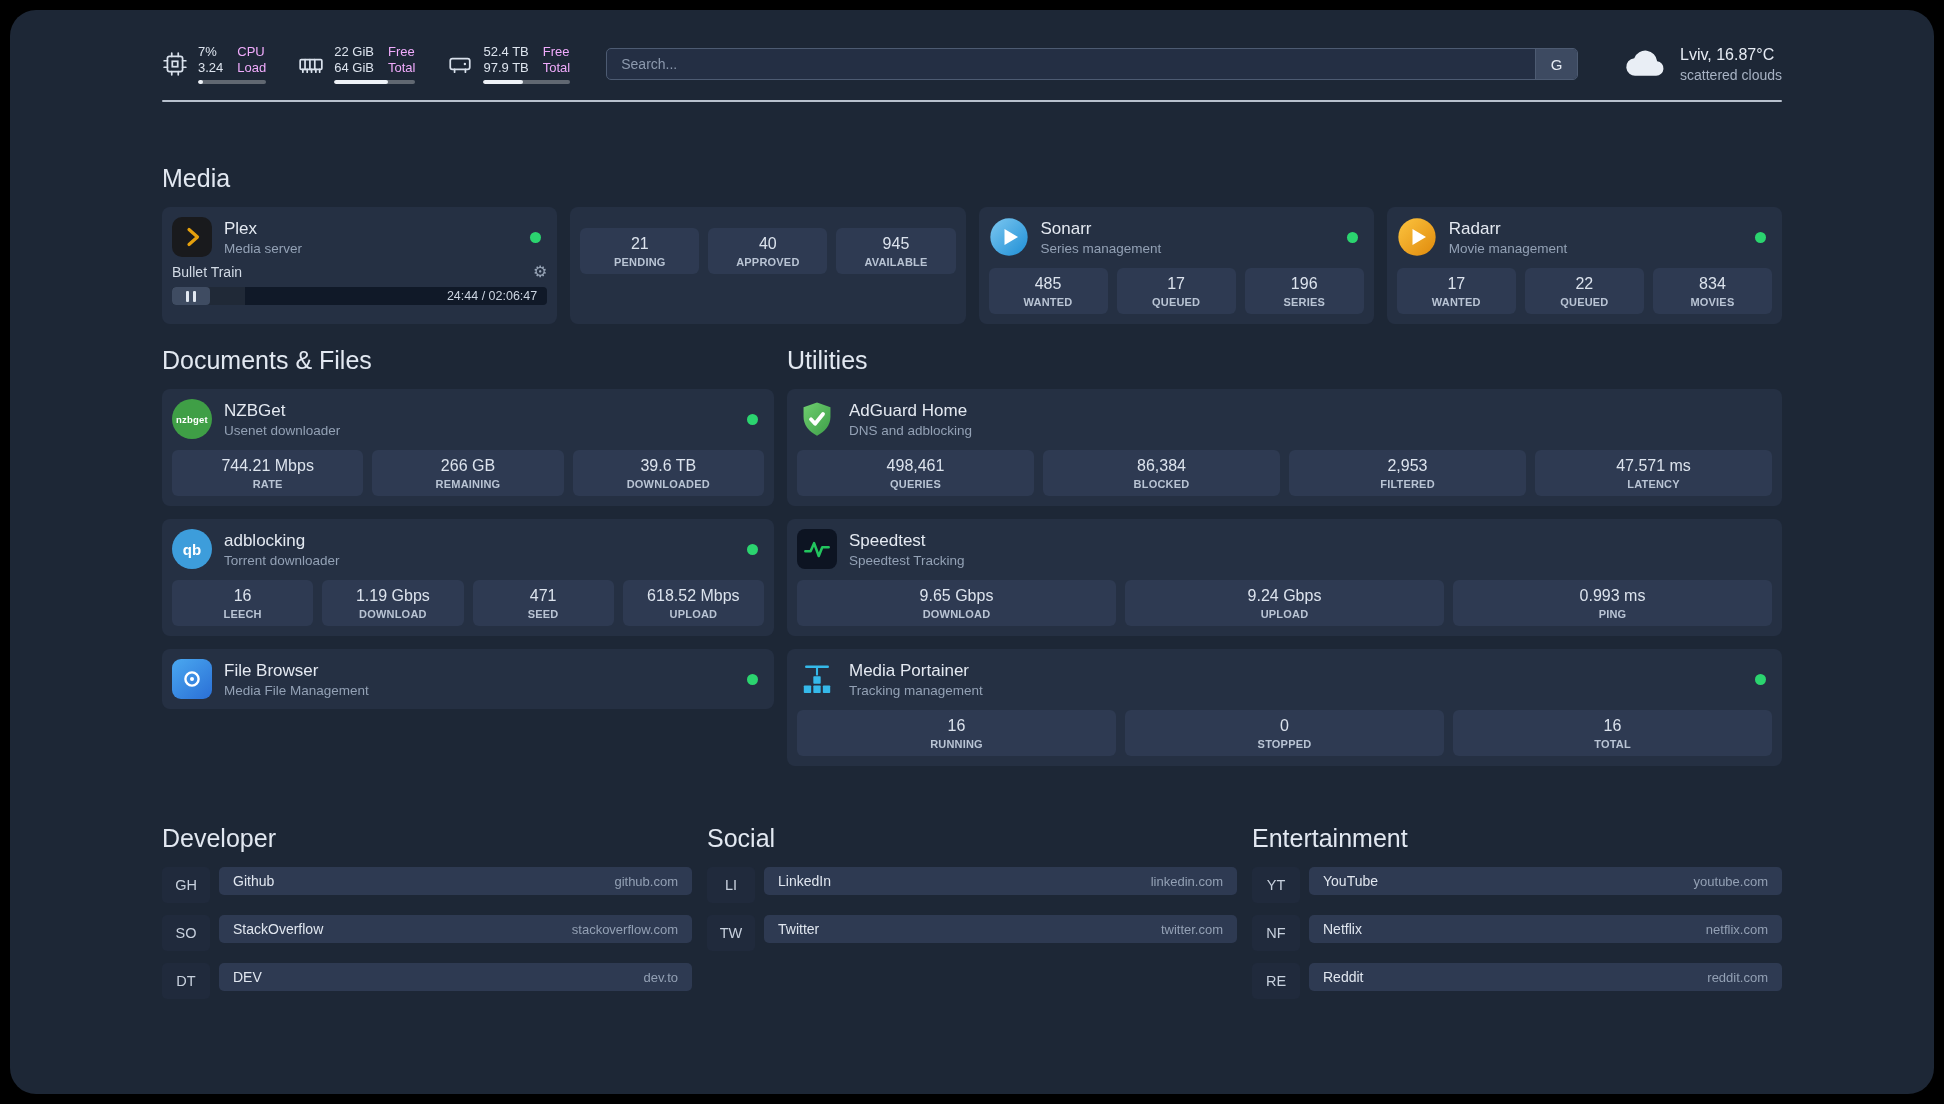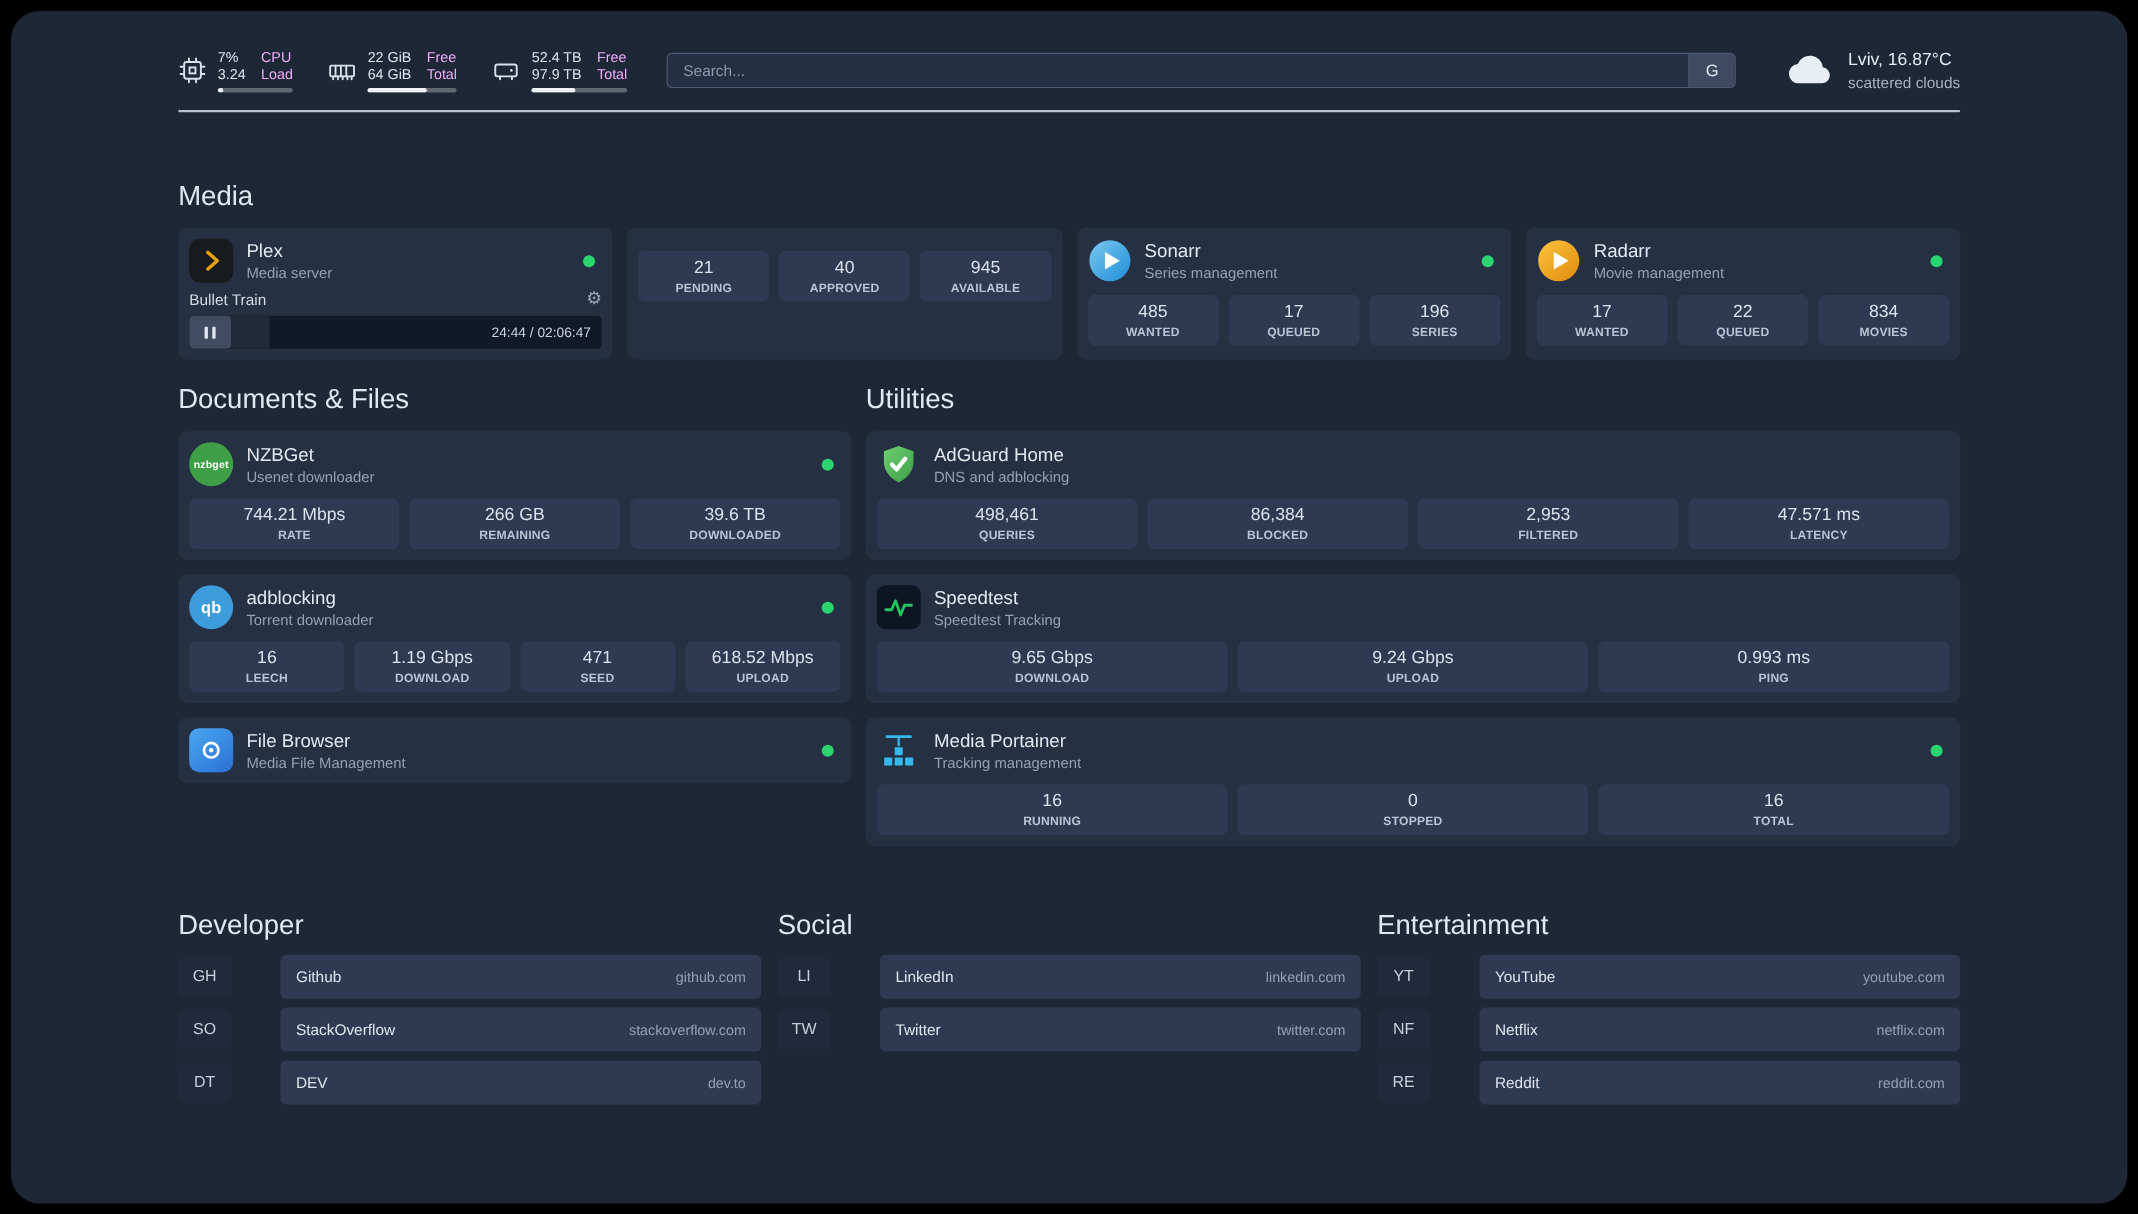--- a/index.html
+++ b/index.html
@@ -45,35 +45,35 @@
   .cols-3{grid-template-columns:repeat(3,1fr);}
   .cols-4{grid-template-columns:repeat(4,1fr);}
   .tile{background:#2e3a52;border-radius:6px;text-align:center;padding:7px 4px 6px;}
   .val{font-size:16px;color:#dce3ed;}
   .lab{font-size:11px;font-weight:700;color:#b9c4d4;margin-top:3px;letter-spacing:.2px;}
 
   
   .player{margin-top:7px;}
   .player-top{display:flex;align-items:center;font-size:14px;color:#d2dae5;}
   .gear{margin-left:auto;color:#97a4b6;font-size:16px;cursor:pointer;line-height:1;}
-  .player-bar{position:relative;margin-top:7px;height:30px;background:#101928;border-radius:4px;display:flex;align-items:center;overflow:hidden;}
+  .player-bar{position:relative;margin-top:7px;height:18px;background:#101928;border-radius:4px;display:flex;align-items:center;overflow:hidden;}
   .pfill{position:absolute;left:0;top:0;bottom:0;background:rgba(255,255,255,.07);}
   .pause{position:relative;z-index:1;width:38px;height:100%;background:#3f4c62;display:flex;align-items:center;justify-content:center;gap:4px;cursor:pointer;border-radius:4px;border:none;}
   .pause i{width:3px;height:11px;background:#e2e8f1;border-radius:1px;display:block;}
   .ptime{position:relative;z-index:1;margin-left:auto;padding-right:10px;font-size:12.5px;color:#ccd5e1;}
 
   .mid-grid{display:grid;grid-template-columns:612px 1fr;gap:13px;margin-top:22px;align-items:start;}
   .col .card{margin-bottom:13px;}
   .col .card:last-child{margin-bottom:0;}
 
   
   .bookmarks{display:grid;grid-template-columns:repeat(3,1fr);gap:15px;margin-top:58px;align-items:start;}
-  .bm-row{display:flex;align-items:center;gap:9px;margin-bottom:12px;height:36px;cursor:pointer;}
+  .bm-row{display:flex;gap:9px;margin-bottom:12px;height:36px;cursor:pointer;}
   .bm-abbr{width:48px;height:36px;background:#202a3c;border-radius:5px;display:flex;align-items:center;justify-content:center;font-size:14.5px;color:#c7d0dd;flex:0 0 48px;}
-  .bm-pill{flex:1;height:40px;background:#2e3a52;border-radius:5px;display:flex;align-items:center;padding:0 14px;margin-left:36px;}
+  .bm-pill{flex:1;height:28px;background:#2e3a52;border-radius:5px;display:flex;align-items:center;padding:0 14px;}
   .bm-name{font-size:14px;color:#e0e6ef;}
   .bm-url{margin-left:auto;font-size:13px;color:#93a0b4;}
 
   
   .i-plex{background:#191a1d;border-radius:10px;}
   .i-nzbget{background:#3f9f46;border-radius:50%;color:#fff;font-size:9.5px;font-weight:700;letter-spacing:.2px;}
   .i-qb{background:#3d9ddb;border-radius:50%;color:#fff;font-size:15px;font-weight:700;}
   .i-fb{background:linear-gradient(140deg,#4aa8f0,#2a6fd6);border-radius:9px;}
   .i-st{background:#0d1422;border-radius:8px;}
 </style>

